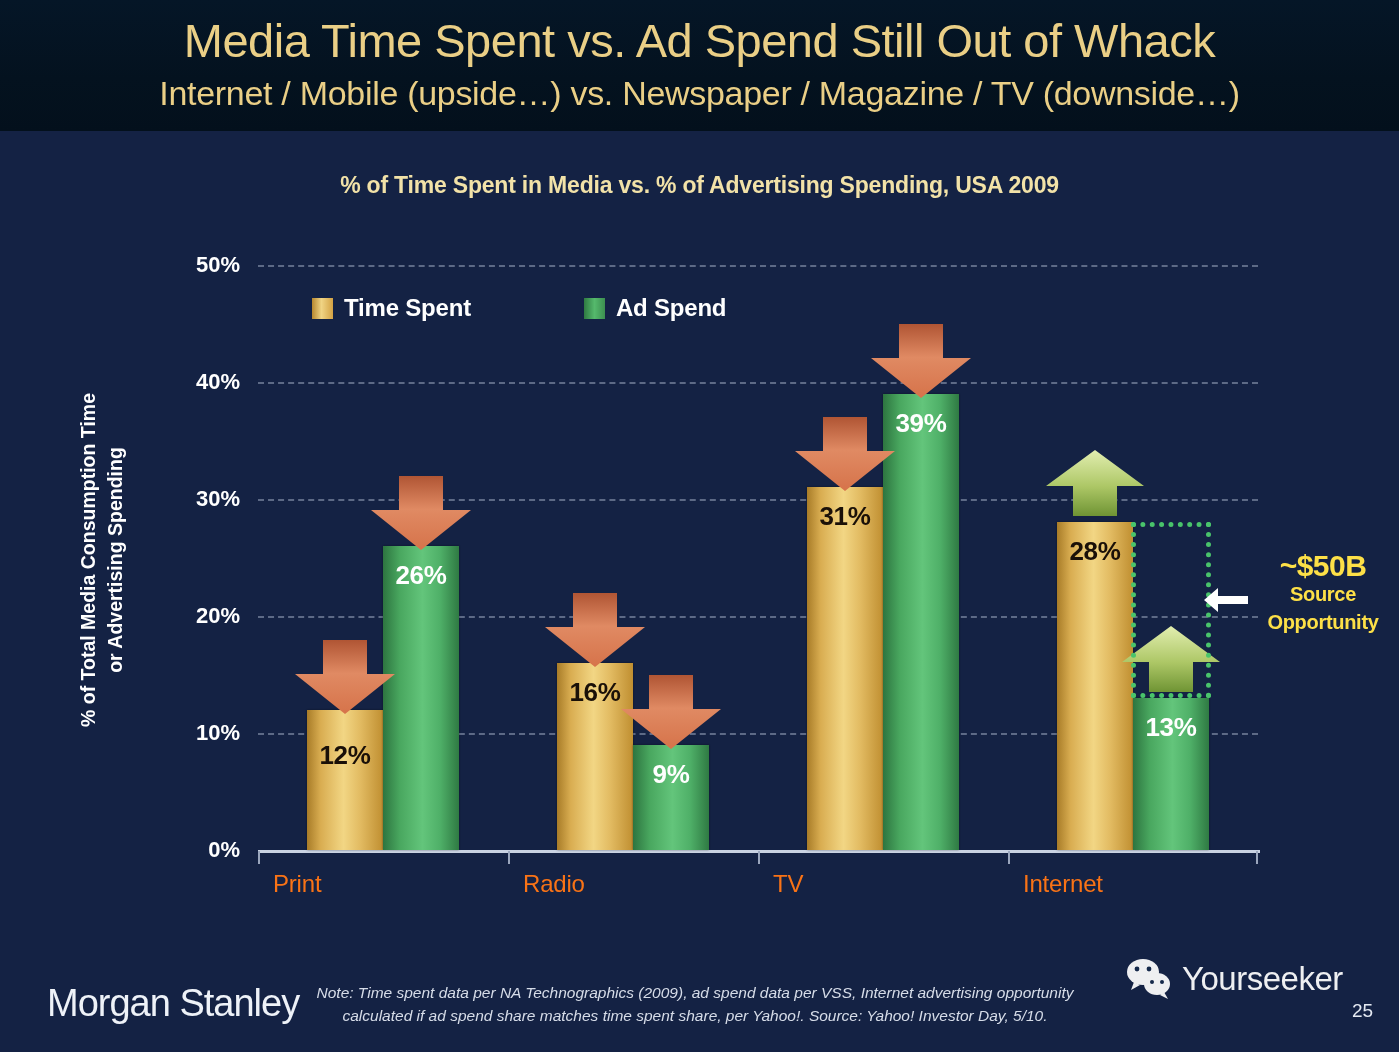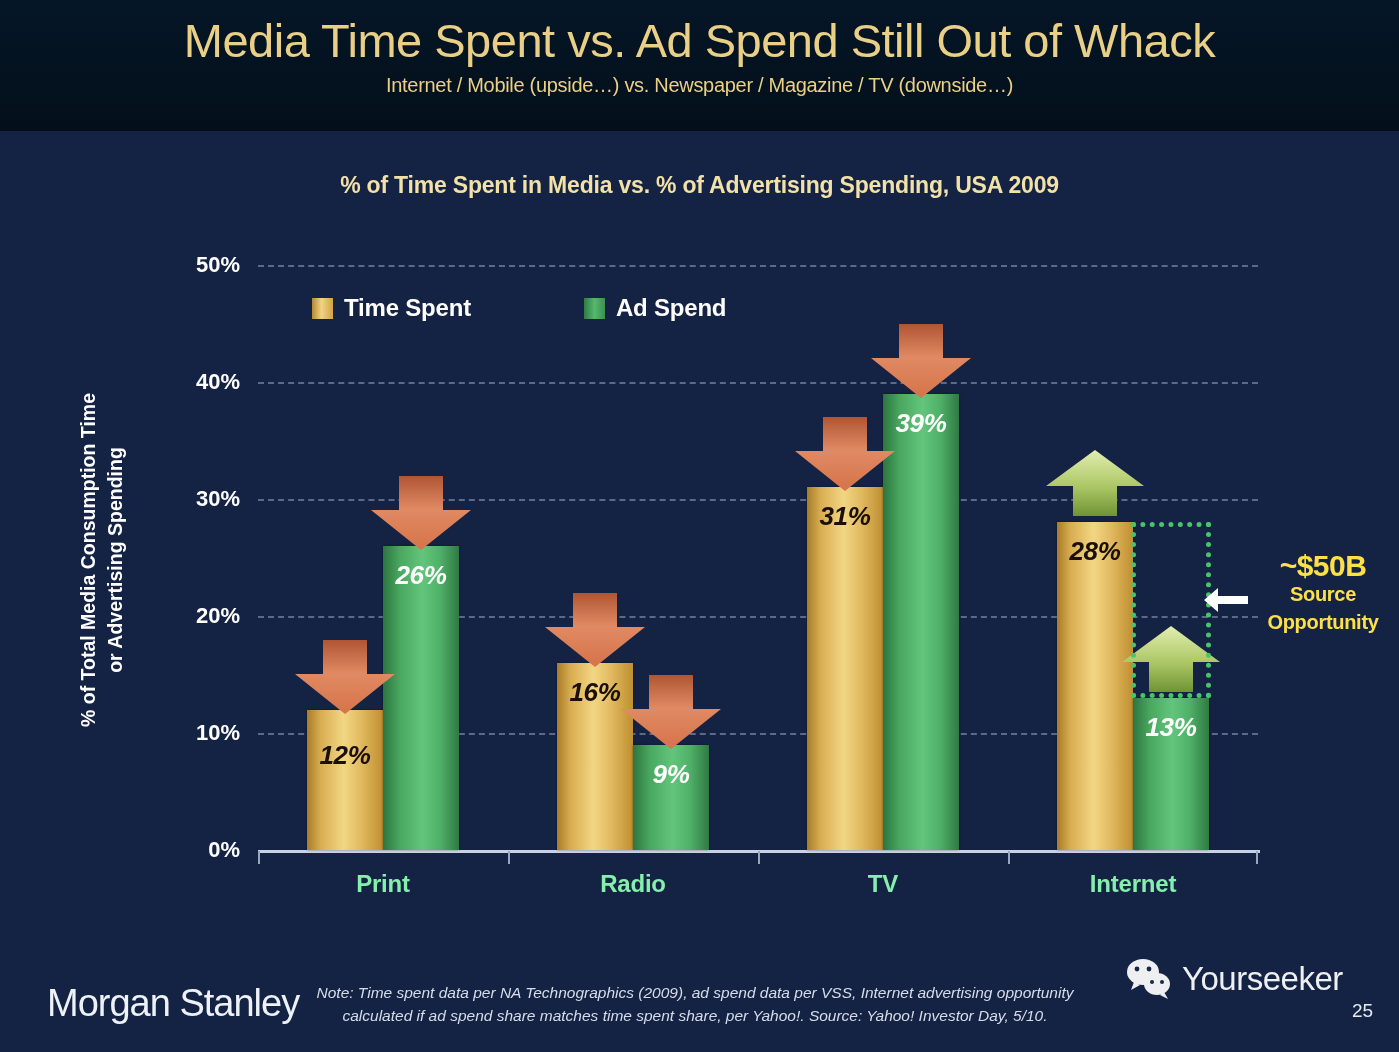--- a/index.html
+++ b/index.html
@@ -15,21 +15,21 @@
     position:absolute;left:0;top:0;width:1399px;height:131px;
     background:linear-gradient(180deg,#051627 0%,#04121f 60%,#03101c 100%);
   }
   .deck-title{
     position:absolute;left:0;top:13px;width:1399px;text-align:center;
     color:#eacf86;font-size:47px;font-weight:400;letter-spacing:-0.5px;
     white-space:nowrap;
   }
   .deck-subtitle{
     position:absolute;left:0;top:74px;width:1399px;text-align:center;
-    color:#eacf86;font-size:20px;font-weight:400;letter-spacing:-0.3px;
+    color:#eacf86;font-size:34px;font-weight:400;letter-spacing:-0.3px;
     white-space:nowrap;
   }
   
   .chart-title{
     position:absolute;left:0;top:172px;width:1399px;text-align:center;
     color:#f2e2a8;font-size:23px;font-weight:bold;letter-spacing:-0.2px;
     white-space:nowrap;
   }
   .gridline{
     position:absolute;left:0;width:1000px;height:0;
@@ -67,28 +67,28 @@
     box-shadow:0 0 2px rgba(0,0,0,.45);
   }
   .bar-gold{
     background:linear-gradient(90deg,#a87c28 0%,#d9ad51 18%,#f2d684 48%,#e2bb62 70%,#c08f31 100%);
   }
   .bar-green{
     background:linear-gradient(90deg,#2d7540 0%,#49a75f 22%,#63c57b 52%,#4fb068 75%,#2f7a43 100%);
   }
   .bar-value{
     position:absolute;left:0;width:100%;text-align:center;
-    font-size:26px;font-weight:bold;letter-spacing:-0.3px;font-style:italic;
+    font-size:26px;font-weight:bold;letter-spacing:-0.3px;
   }
   .val-dark{color:#1a1008;}
   .val-light{color:#ffffff;}
   
   .catlabel{
-    position:absolute;top:870px;text-align:center;
-    color:#86efac;font-size:24px;font-weight:bold;letter-spacing:-0.2px;
+    position:absolute;top:870px;text-align:left;
+    color:#f97316;font-size:24px;font-weight:normal;letter-spacing:-0.2px;
   }
   
   .arrow{position:absolute;}
   
   .opp-box{
     position:absolute;
     border:5px dotted #49c46b;
     box-sizing:border-box;
   }
   .opp-callout{

